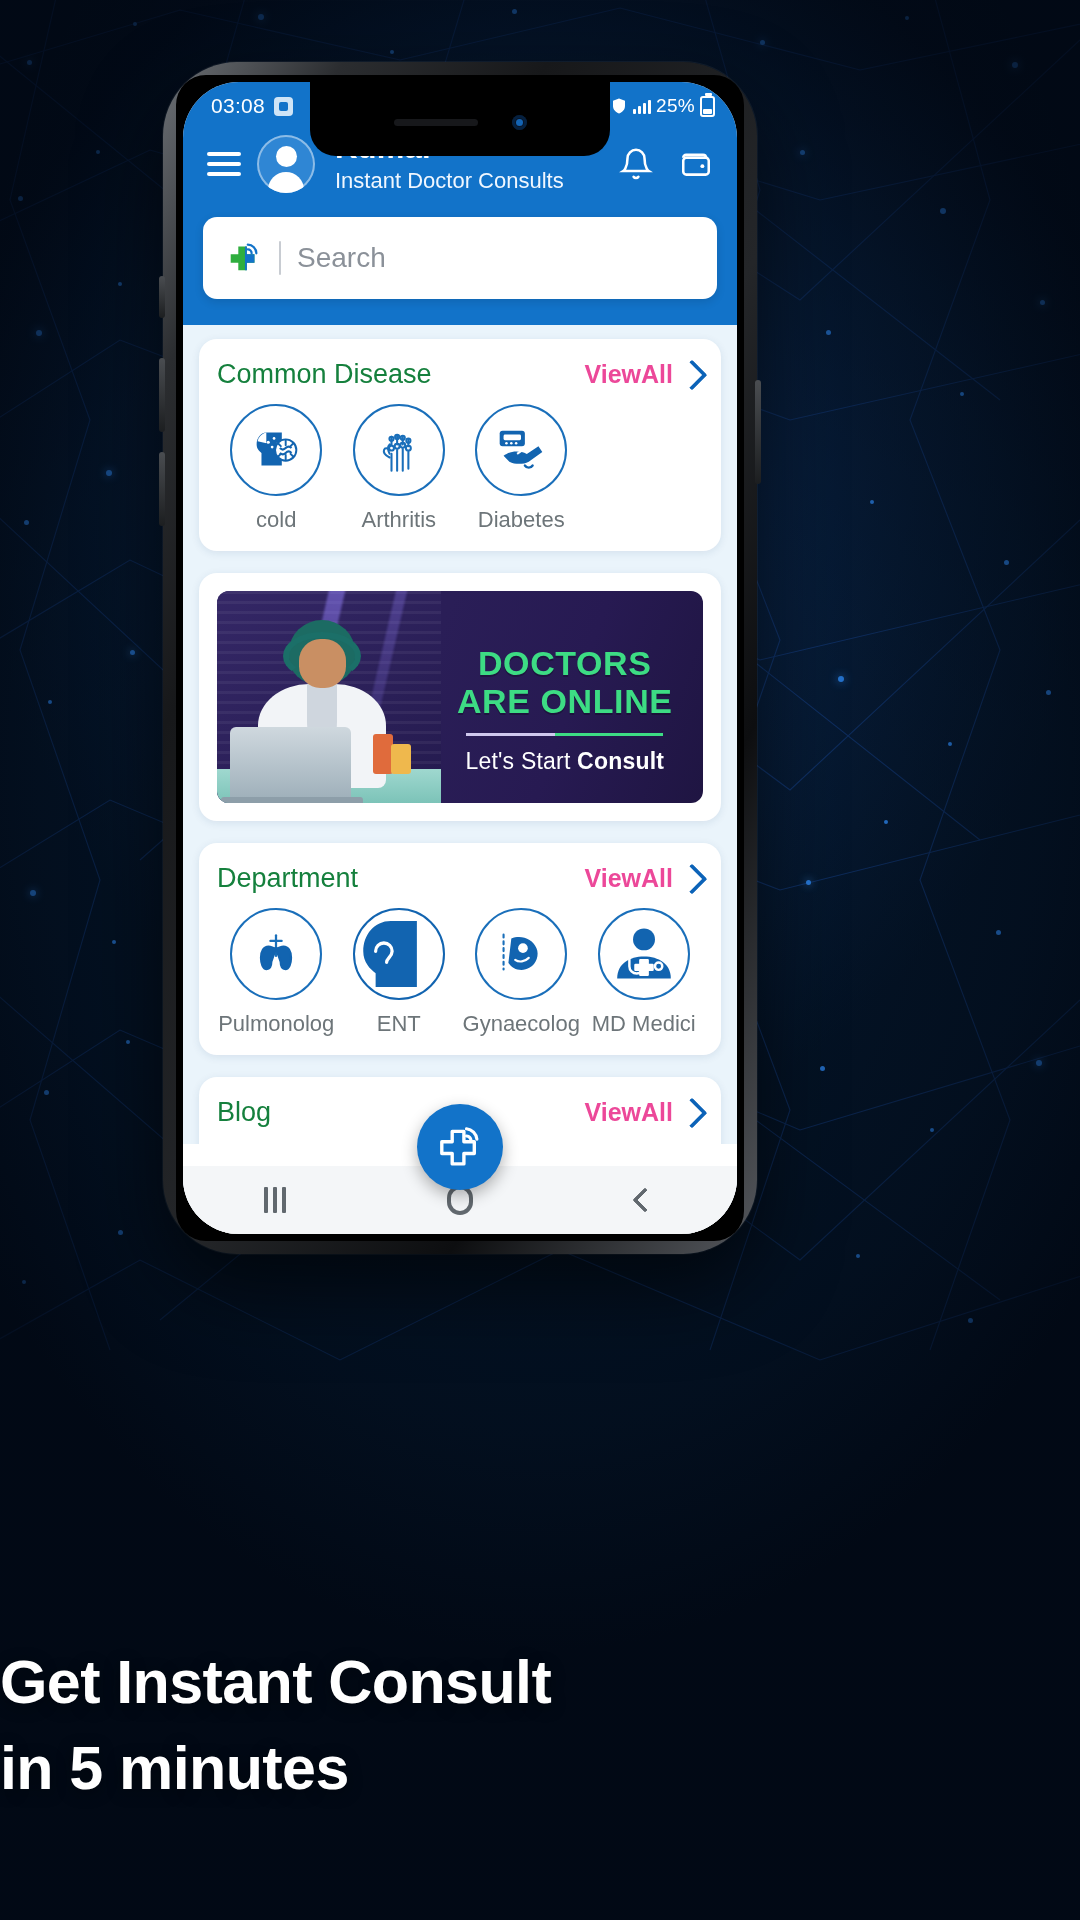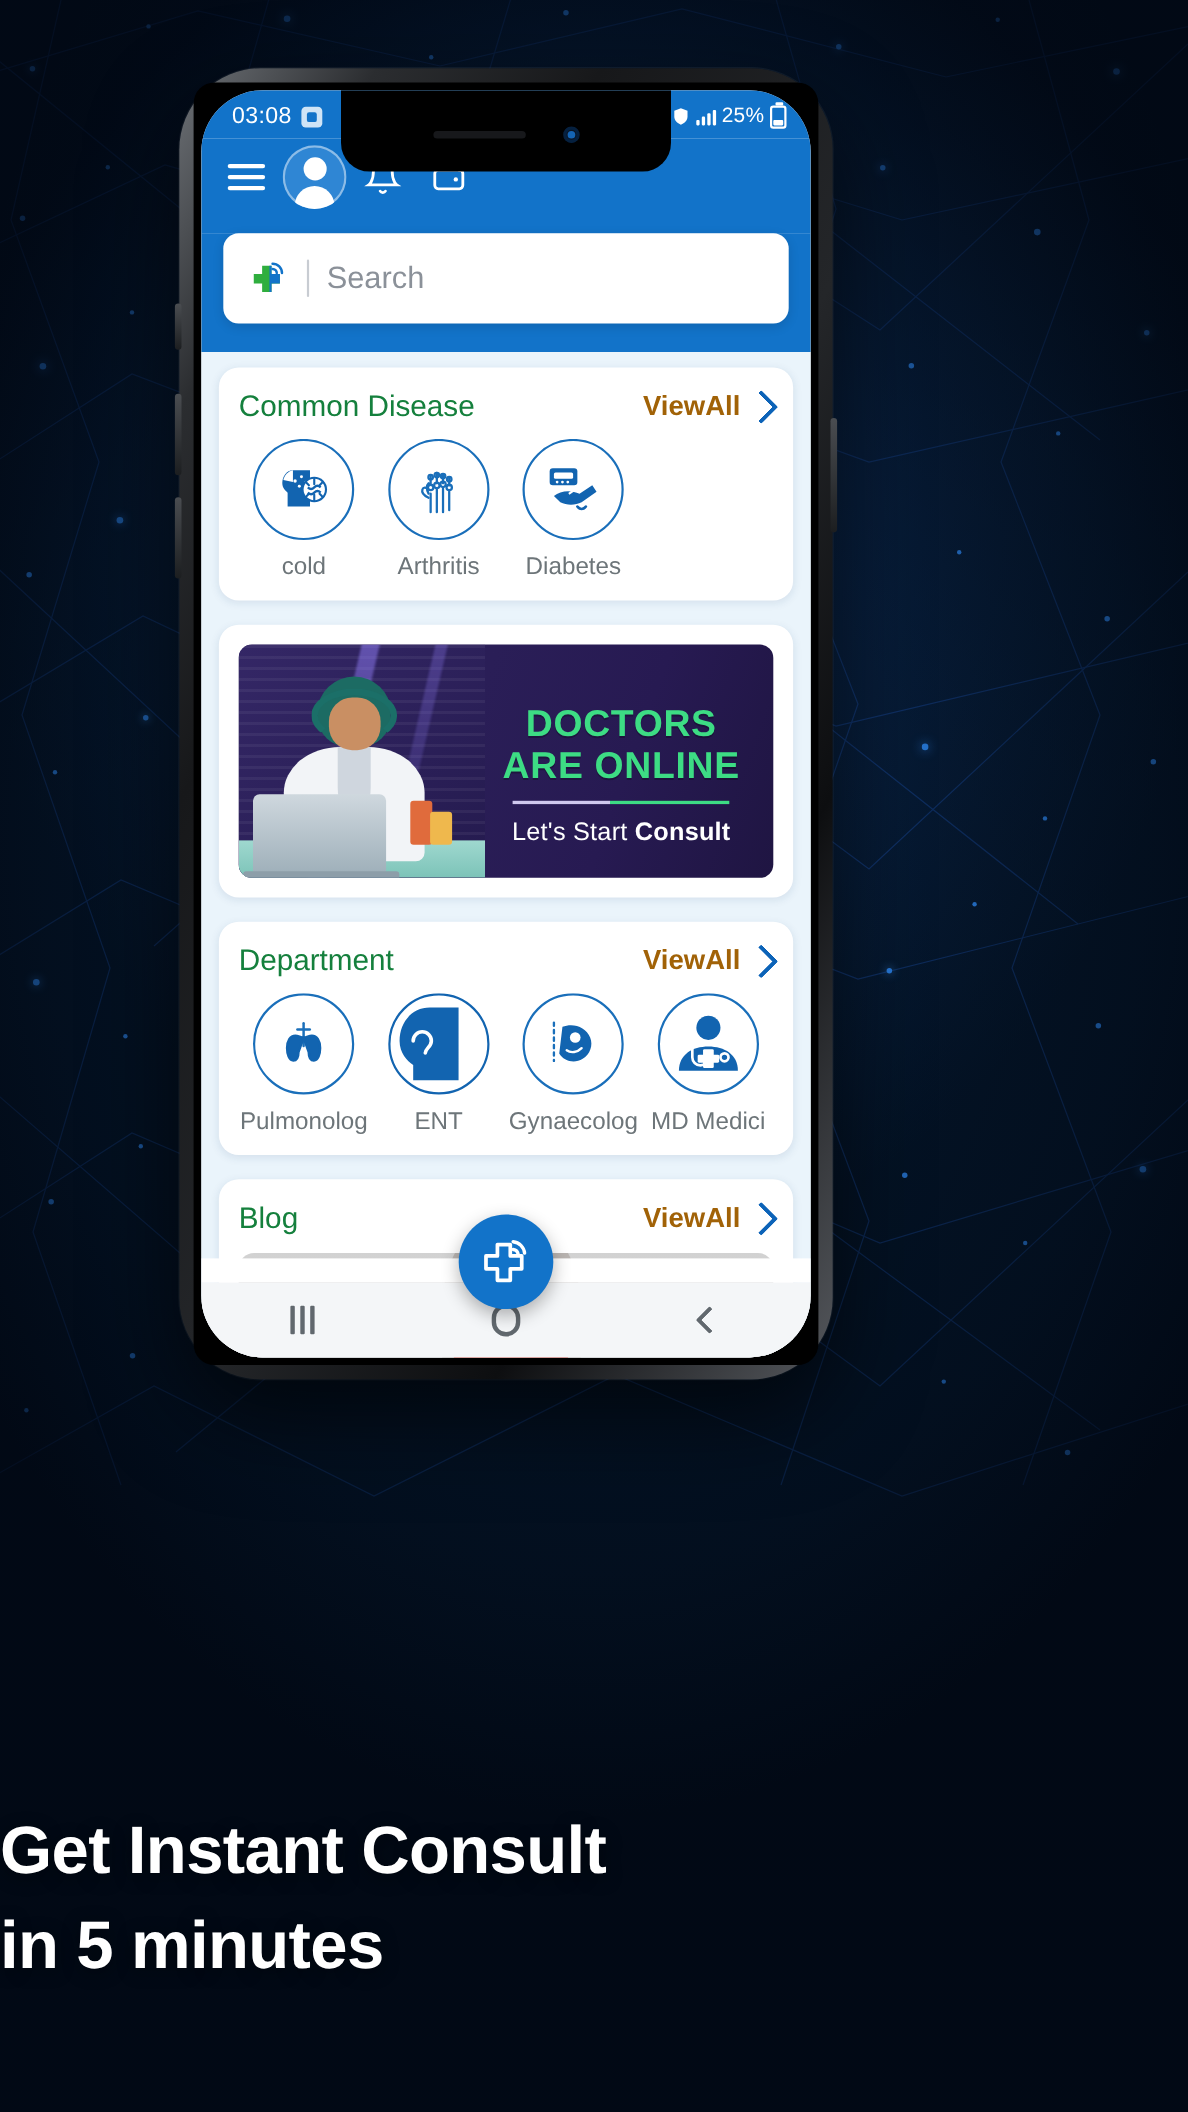--- a/index.html
+++ b/index.html
@@ -30,21 +30,21 @@
     width: 594px; height: 1192px;
     border-radius: 74px;
     background: linear-gradient(120deg,#6e7277 0%,#2b2d30 14%,#17181a 30%,#242629 55%,#0d0e10 76%,#55585d 100%);
     padding: 13px;
     box-shadow: 0 34px 80px rgba(0,0,0,.62), 0 0 0 1px rgba(255,255,255,.06);
     z-index: 3;
   }
   .phone-inner {
     position: relative;
     width: 100%; height: 100%;
-    border-radius: 19px;
+    border-radius: 30px;
     background: #000;
     padding: 7px;
     overflow: hidden;
   }
   .screen {
     position: relative;
     width: 100%; height: 100%;
     border-radius: 56px;
     overflow: hidden;
     background: #eef6fd;
@@ -134,21 +134,21 @@
     background: #eaf4fb; padding: 14px 16px 0; height: 100%;
     position: relative; z-index: 5;
   }
   .card {
     background: #fff; border-radius: 18px;
     box-shadow: 0 2px 8px rgba(20,60,110,.10);
     padding: 20px 18px 18px; margin-bottom: 22px;
   }
   .card-head { display: flex; align-items: center; justify-content: space-between; margin-bottom: 6px; }
   .card-title { font-size: 27px; color: #15803d; font-weight: 400; }
-  .viewall { display: flex; align-items: center; gap: 8px; color: #a16207; font-weight: 700; font-size: 25px; }
+  .viewall { display: flex; align-items: center; gap: 8px; color: #ec4899; font-weight: 700; font-size: 25px; }
   .chev { width: 22px; height: 22px; border-right: 4px solid #0c63b8; border-bottom: 4px solid #0c63b8;
           transform: rotate(-45deg); border-radius: 2px; }
   .grid4 { display: grid; grid-template-columns: repeat(4,1fr); gap: 4px; margin-top: 14px; }
   .tile { display: flex; flex-direction: column; align-items: center; gap: 11px; overflow: hidden; }
   .tile-ico {
     width: 92px; height: 92px; border-radius: 50%;
     border: 2px solid #1a6fba; display: flex; align-items: center; justify-content: center;
     background: #fff; overflow: hidden;
   }
   .tile-ico.filled { border-color: #1264b0; }
@@ -336,20 +336,24 @@
       <div class="app-header">
         <div class="hamburger">
           <span></span>
             <span></span>
             <span></span>
         </div>
         <div class="avatar-wrap avatar">
           <div class="head"></div>
             <div class="body"></div>
         </div>
+        <div class="title-col">
+          <div class="user-name">Kumar</div>
+          <div class="tagline">Instant Doctor Consults</div>
+        </div>
         <div class="hdr-icons">
           <svg class="ic" viewBox="0 0 24 24" fill="none" stroke="#fff" stroke-width="1.8" stroke-linecap="round">
             <path d="M18 8A6 6 0 0 0 6 8c0 7-3 9-3 9h18s-3-2-3-9"></path>
             <path d="M13.7 21a2 2 0 0 1-3.4 0"></path>
           </svg>
           <svg class="ic" viewBox="0 0 24 24" fill="none" stroke="#fff" stroke-width="1.8" stroke-linejoin="round">
             <path d="M3 7.5A2 2 0 0 1 5 5.5h12a2 2 0 0 1 2 2v1"></path>
             <rect x="3" y="7.5" width="18" height="12" rx="2.2"></rect>
             <circle cx="16.5" cy="13.5" r="1.4" fill="#fff" stroke="none"></circle>
           </svg>

